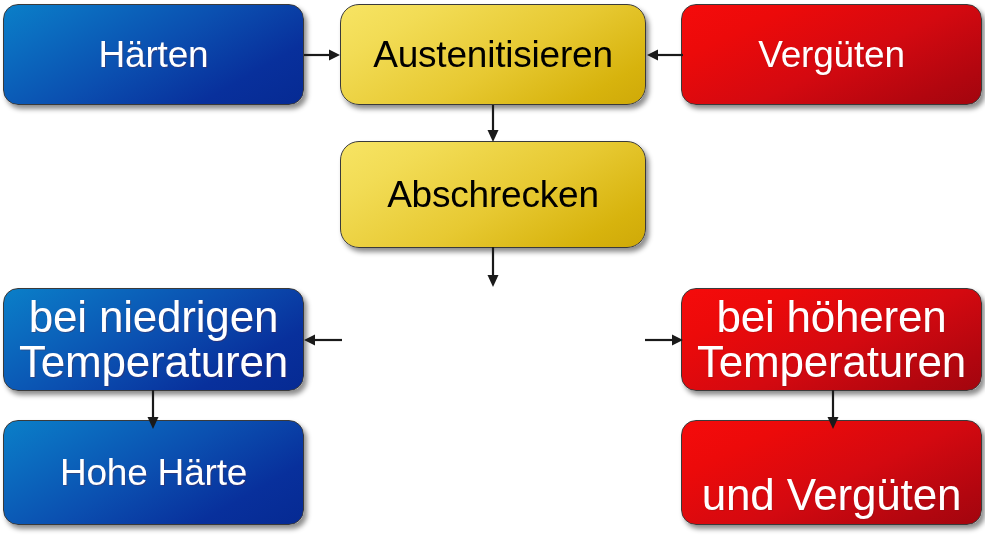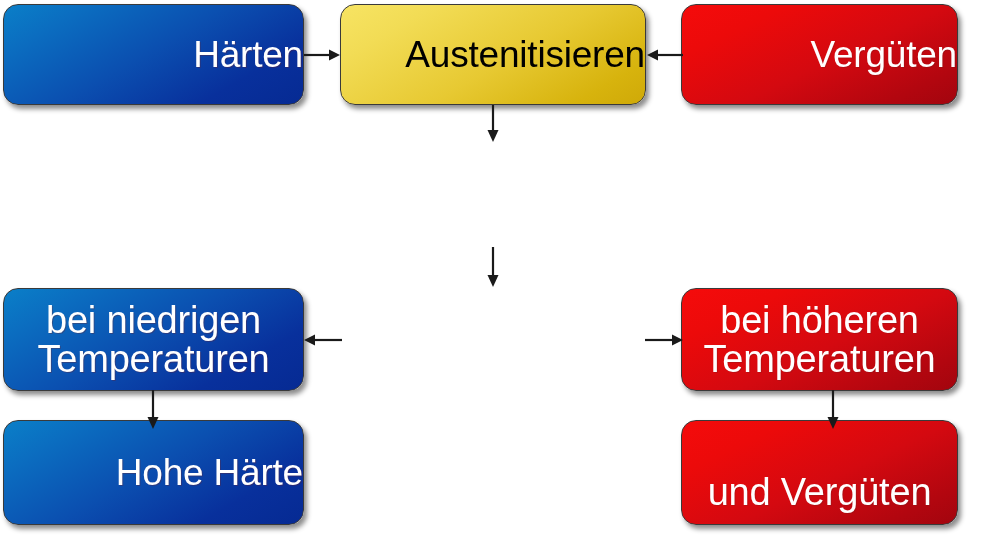--- a/index.html
+++ b/index.html
@@ -39,42 +39,43 @@
   }
 
   
   .theme-blue {
     background: linear-gradient(150deg, #0a7fc8 0%, #0b6dc0 18%, #0b4fb0 48%, #08309c 78%, #062a93 100%);
     color: #ffffff;
   }
   .theme-yellow {
     background: linear-gradient(150deg, #f7e463 0%, #f2dc55 20%, #e7c932 55%, #d7b30d 85%, #cfa908 100%);
     color: #000000;
+    border-radius: 19px;
   }
   .theme-red {
     background: linear-gradient(155deg, #f50b0b 0%, #ec0a0a 22%, #d40910 55%, #b2060f 85%, #a2050e 100%);
     color: #ffffff;
   }
   .theme-blue .label,
   .theme-red .label {
     text-shadow: 1px 1px 0 rgba(120,30,30,0.30);
   }
 
   
   .col-left   { left: 3px;   width: 301px; }
   .col-mid    { left: 340px; width: 306px; }
-  .col-right  { left: 681px; width: 277px; }
+  .col-right  { left: 681px; width: 301px; }
 
   .row1 { top: 4px;   height: 101px; }
   .row2 { top: 141px; height: 107px; }
   .row3 { top: 288px; height: 103px; }
   .row4 { top: 420px; height: 105px; }
 
-  .fs-big   { font-size: 37px; text-align: right; }
-  .fs-two   { font-size: 38px; }
+  .fs-big   { font-size: 37px; }
+  .fs-two   { font-size: 44px; }
 
   
   .arrow {
     position: absolute;
     overflow: visible;
   }
   .arrow line {
     stroke: #1a1a1a;
     stroke-width: 2.2;
   }
@@ -92,20 +93,23 @@
   </div>
 
   <div class="node theme-yellow col-mid row1">
     <span class="label fs-big">Austenitisieren</span>
   </div>
 
   <div class="node theme-red col-right row1">
     <span class="label fs-big">Vergüten</span>
   </div>
 
+  <div class="node theme-yellow col-mid row2">
+    <span class="label fs-big">Abschrecken</span>
+  </div>
 
   <div class="node theme-blue col-left row3">
     <span class="label fs-two">
       <span>bei niedrigen</span><br>
       <span>Temperaturen</span>
     </span>
   </div>
 
 
   <div class="node theme-red col-right row3">

